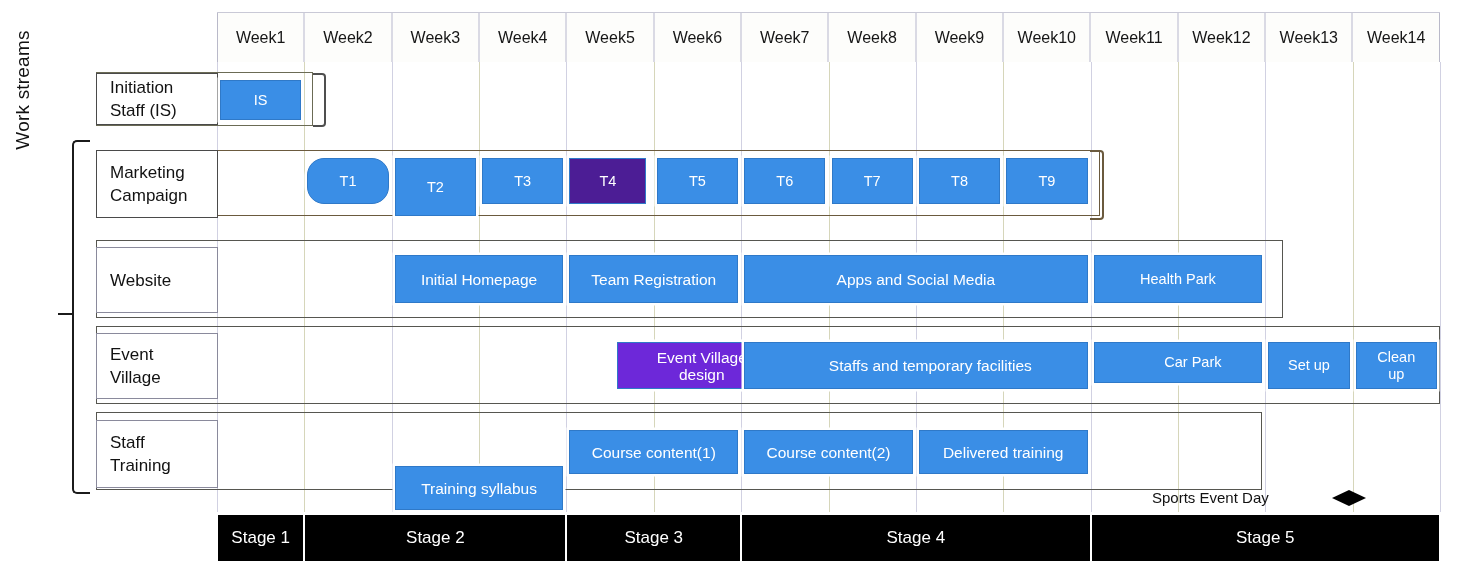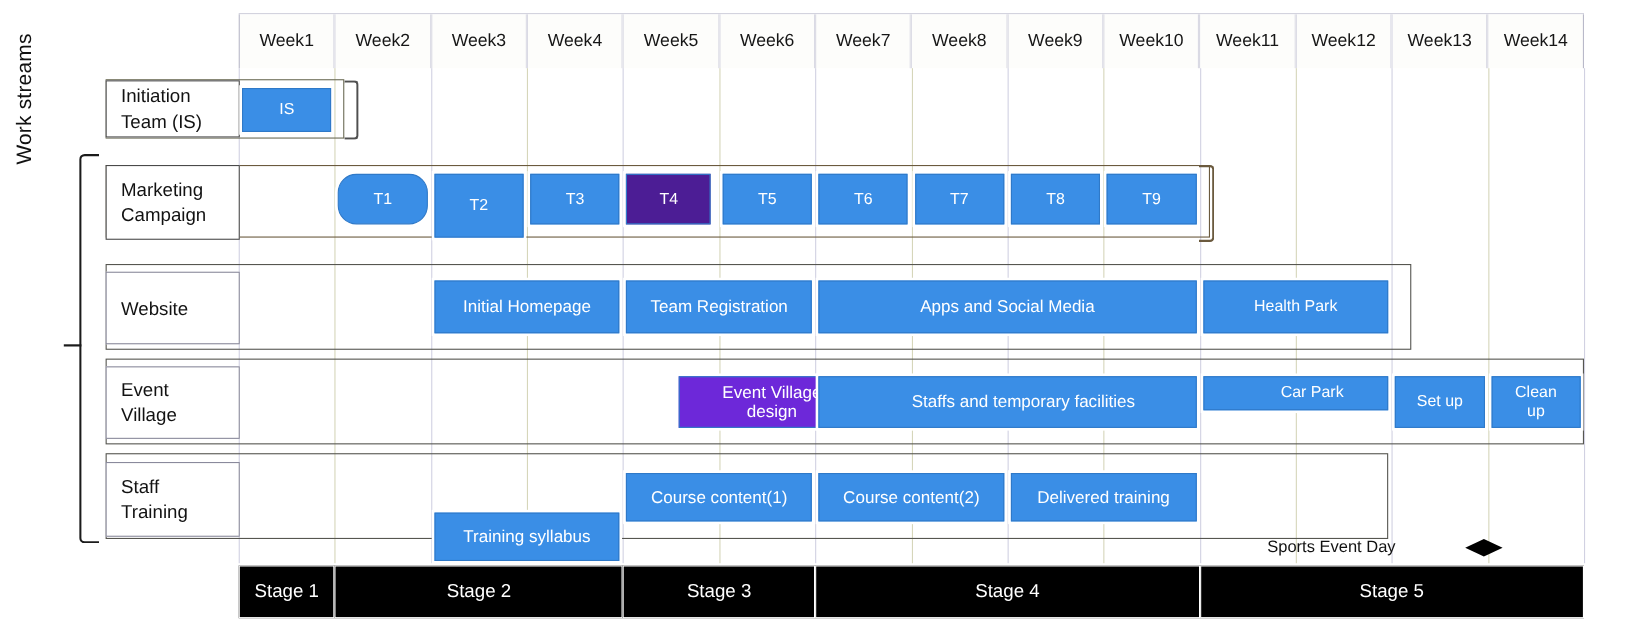--- a/index.html
+++ b/index.html
@@ -290,21 +290,21 @@
       <div class="vgrid" style="left: 1177.93px;"></div>
       <div class="vgrid light" style="left: 1265.29px;"></div>
       <div class="vgrid" style="left: 1352.64px;"></div>
       <div class="vgrid light" style="left: 1440px;"></div>
     </div>
 
   <div id="lanes">
       <div class="lane-outline" style="left: 96px; top: 72px; width: 217px; height: 54px; border: 1.5px solid rgb(107, 107, 85);"></div>
       <div class="row-label dark" style="left: 96px; top: 73px; width: 122px; height: 52px;">
         <div>Initiation</div>
-        <div>Team (IS)</div>
+        <div>Staff (IS)</div>
       </div>
       <div class="bar small" style="left: 220px; top: 80px; width: 81.3571px; height: 40px; background: rgb(58, 142, 230); border-color: rgb(47, 121, 200); color: rgb(255, 255, 255);">IS</div>
       <div class="lane-outline" style="left: 96px; top: 150px; width: 1004px; height: 66px; border: 1.5px solid rgb(107, 90, 62);"></div>
       <div class="row-label dark" style="left: 96px; top: 150px; width: 122px; height: 68px;">
         <div>Marketing</div>
         <div>Campaign</div>
       </div>
       <div class="bar small" style="left: 307.357px; top: 158px; width: 81.3571px; height: 46px; background: rgb(58, 142, 230); border-color: rgb(47, 121, 200); color: rgb(255, 255, 255); border-radius: 17px;">T1</div>
       <div class="bar small" style="left: 394.714px; top: 158px; width: 81.3571px; height: 58px; background: rgb(58, 142, 230); border-color: rgb(47, 121, 200); color: rgb(255, 255, 255);">T2</div>
       <div class="bar small" style="left: 482.071px; top: 158px; width: 81.3571px; height: 46px; background: rgb(58, 142, 230); border-color: rgb(47, 121, 200); color: rgb(255, 255, 255);">T3</div>
@@ -323,21 +323,21 @@
       <div class="bar" style="left: 744.143px; top: 255px; width: 343.429px; height: 48px; background: rgb(58, 142, 230); border-color: rgb(47, 121, 200); color: rgb(255, 255, 255);">Apps and Social Media</div>
       <div class="bar small" style="left: 1093.57px; top: 255px; width: 168.714px; height: 48px; background: rgb(58, 142, 230); border-color: rgb(47, 121, 200); color: rgb(255, 255, 255);">Health Park</div>
       <div class="lane-outline" style="left: 96px; top: 326px; width: 1344px; height: 78px; border: 1.5px solid rgb(86, 86, 80);"></div>
       <div class="row-label" style="left: 96px; top: 333px; width: 122px; height: 66px;">
         <div>Event</div>
         <div>Village</div>
       </div>
       <div class="bar" style="left: 569.429px; top: 342px; width: 168.714px; height: 47px; background: #6d28d9; border-color: rgb(47, 121, 200); color: rgb(255, 255, 255); margin-left: 48px;">Event Village
 design</div>
       <div class="bar" style="left: 744.143px; top: 342px; width: 343.429px; height: 47px; background: rgb(58, 142, 230); border-color: rgb(47, 121, 200); color: rgb(255, 255, 255); padding-left: 32px;">Staffs and temporary facilities</div>
-      <div class="bar small" style="left: 1093.57px; top: 342px; width: 168.714px; height: 31px; background: rgb(58, 142, 230); border-color: rgb(47, 121, 200); color: rgb(255, 255, 255); padding-left: 33px;">Car Park</div>
+      <div class="bar small" style="left: 1093.57px; top: 342px; width: 168.714px; height: 41px; background: rgb(58, 142, 230); border-color: rgb(47, 121, 200); color: rgb(255, 255, 255); padding-left: 33px;">Car Park</div>
       <div class="bar small" style="left: 1268.29px; top: 342px; width: 81.3571px; height: 47px; background: rgb(58, 142, 230); border-color: rgb(47, 121, 200); color: rgb(255, 255, 255);">Set up</div>
       <div class="bar small" style="left: 1355.64px; top: 342px; width: 81.3571px; height: 47px; background: rgb(58, 142, 230); border-color: rgb(47, 121, 200); color: rgb(255, 255, 255);">Clean
 up</div>
       <div class="lane-outline" style="left: 96px; top: 412px; width: 1166px; height: 78px; border: 1.5px solid rgb(86, 86, 80);"></div>
       <div class="row-label" style="left: 96px; top: 420px; width: 122px; height: 68px;">
         <div>Staff</div>
         <div>Training</div>
       </div>
       <div class="bar" style="left: 394.714px; top: 430px; width: 168.714px; height: 44px; background: rgb(58, 142, 230); border-color: rgb(47, 121, 200); color: rgb(255, 255, 255); margin-top: 36px;">Training syllabus</div>
       <div class="bar" style="left: 569.429px; top: 430px; width: 168.714px; height: 44px; background: rgb(58, 142, 230); border-color: rgb(47, 121, 200); color: rgb(255, 255, 255);">Course content(1)</div>

